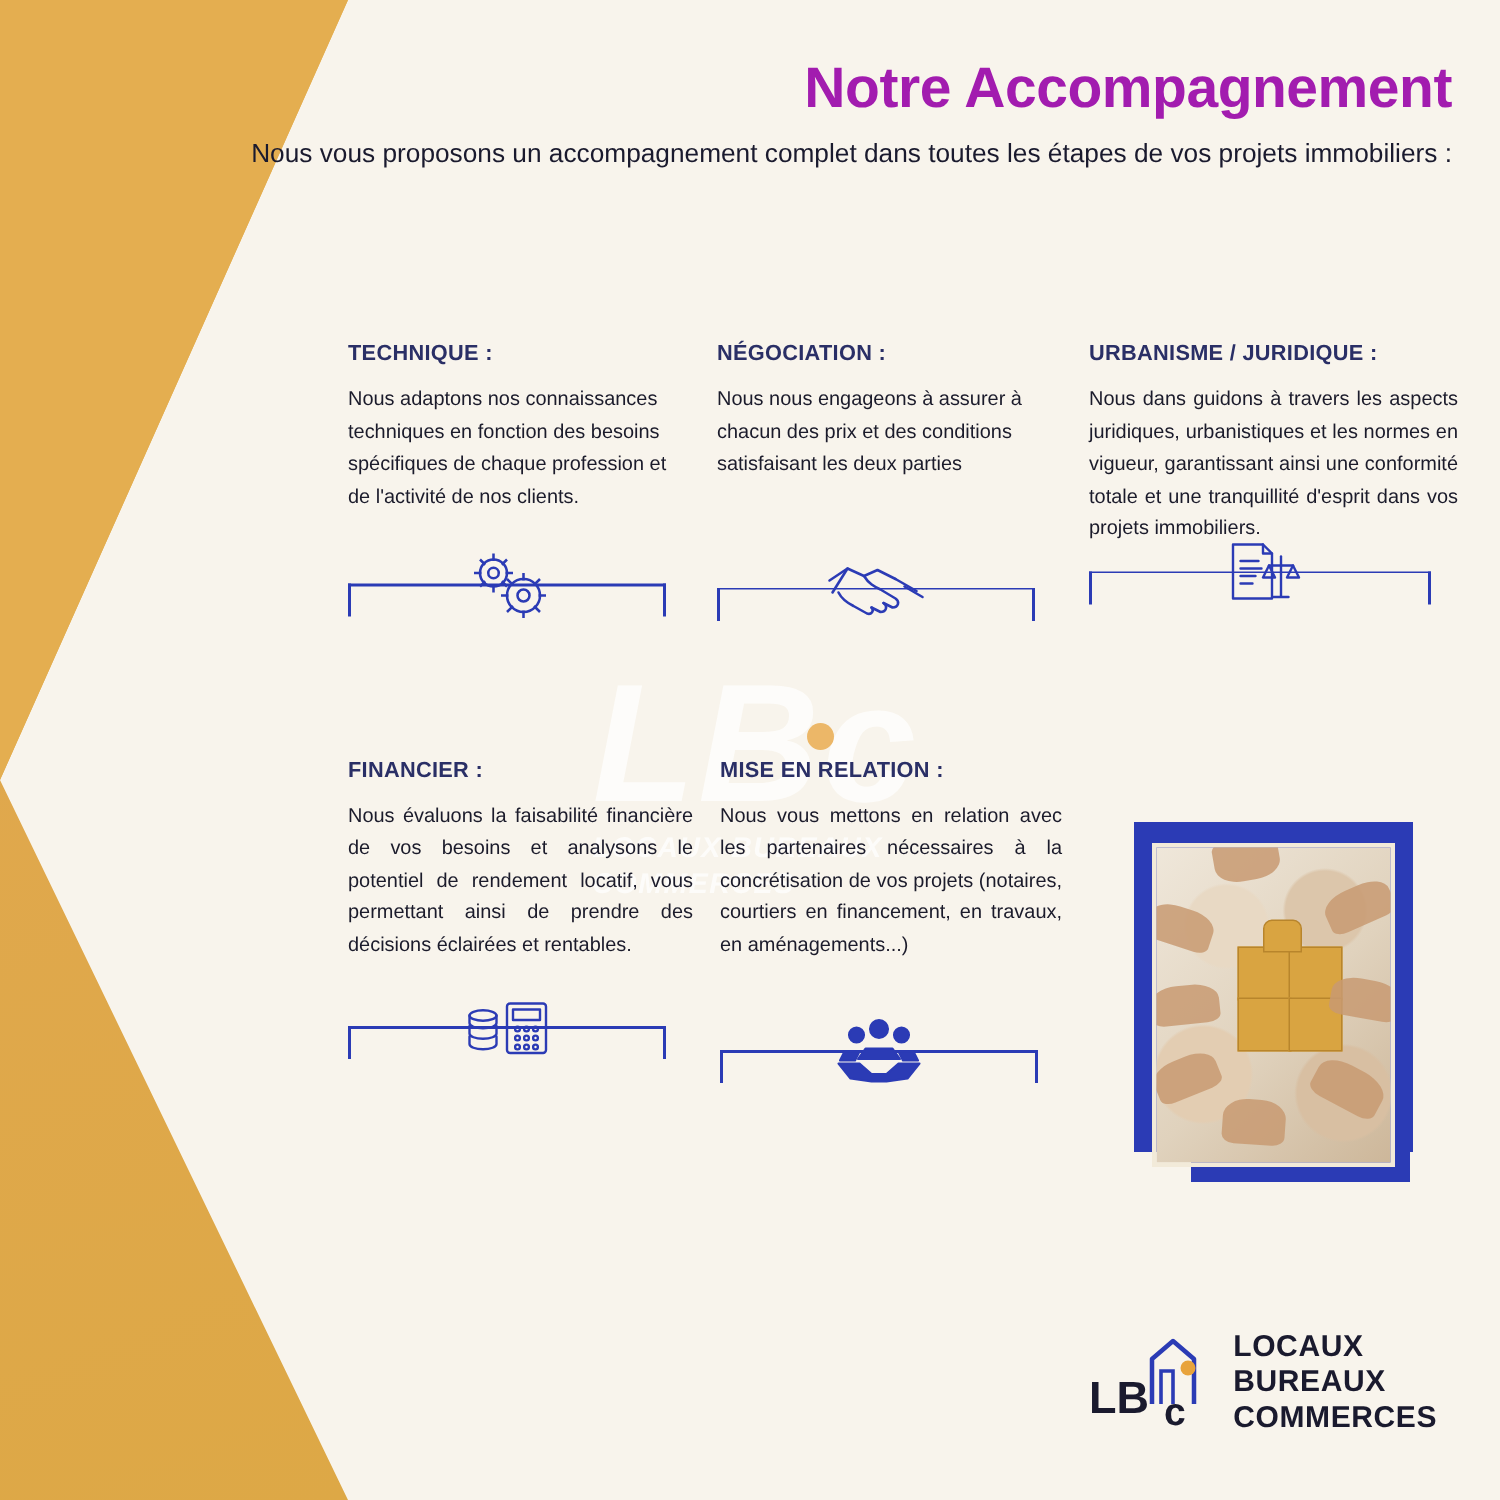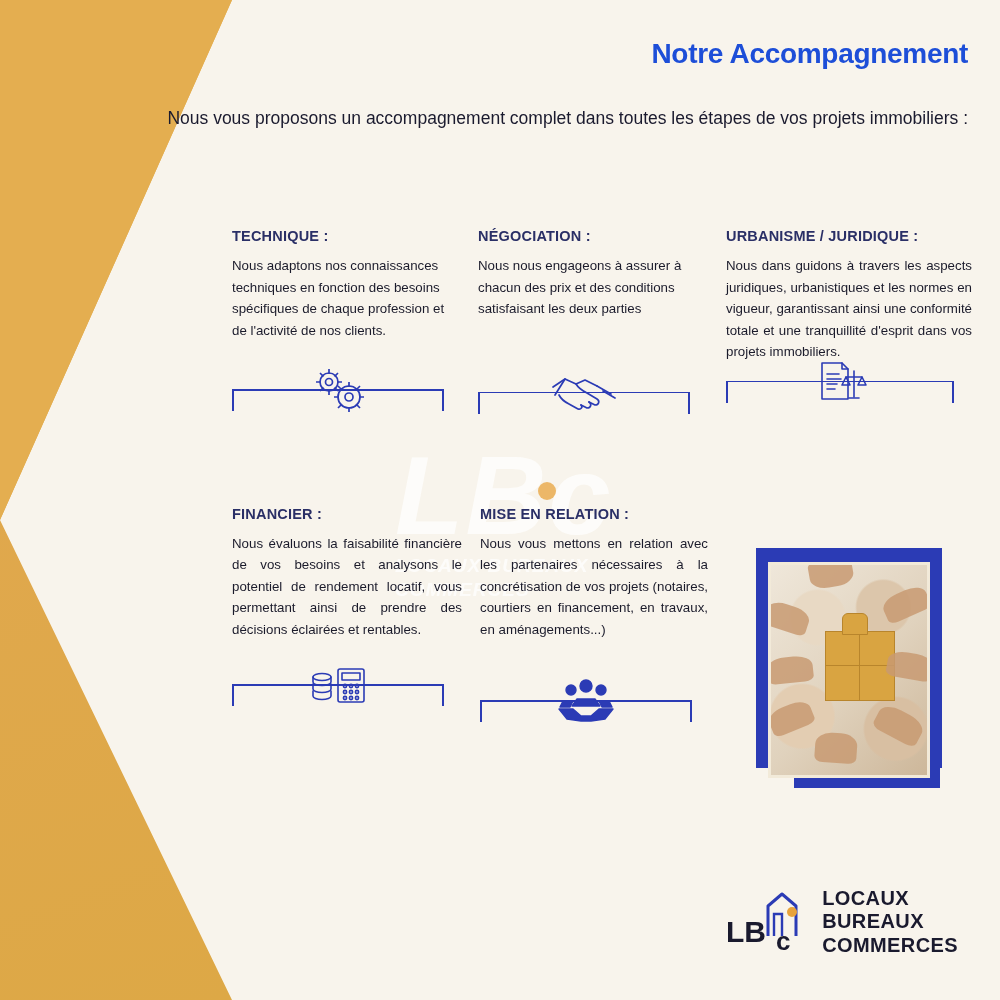--- a/index.html
+++ b/index.html
@@ -76,29 +76,29 @@
     height: 18px;
     border-radius: 50%;
     background: #e8a33c;
   }
 
   
   .title {
     position: absolute;
     right: 32px;
     top: 38px;
-    font-size: 28px;
+    font-size: 38px;
     font-weight: 700;
-    color: #1d4ed8;
+    color: #a21caf;
     letter-spacing: -0.3px;
   }
   .subtitle {
     position: absolute;
     right: 32px;
-    top: 108px;
+    top: 92px;
     font-size: 17.5px;
     color: #1a1a2e;
     font-weight: 400;
     white-space: nowrap;
   }
 
   
   .cards {
     position: absolute;
     left: 232px;

